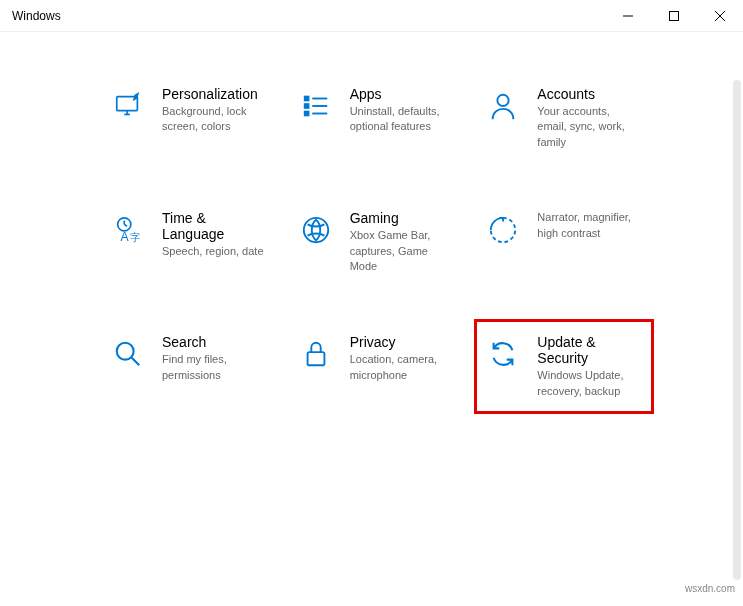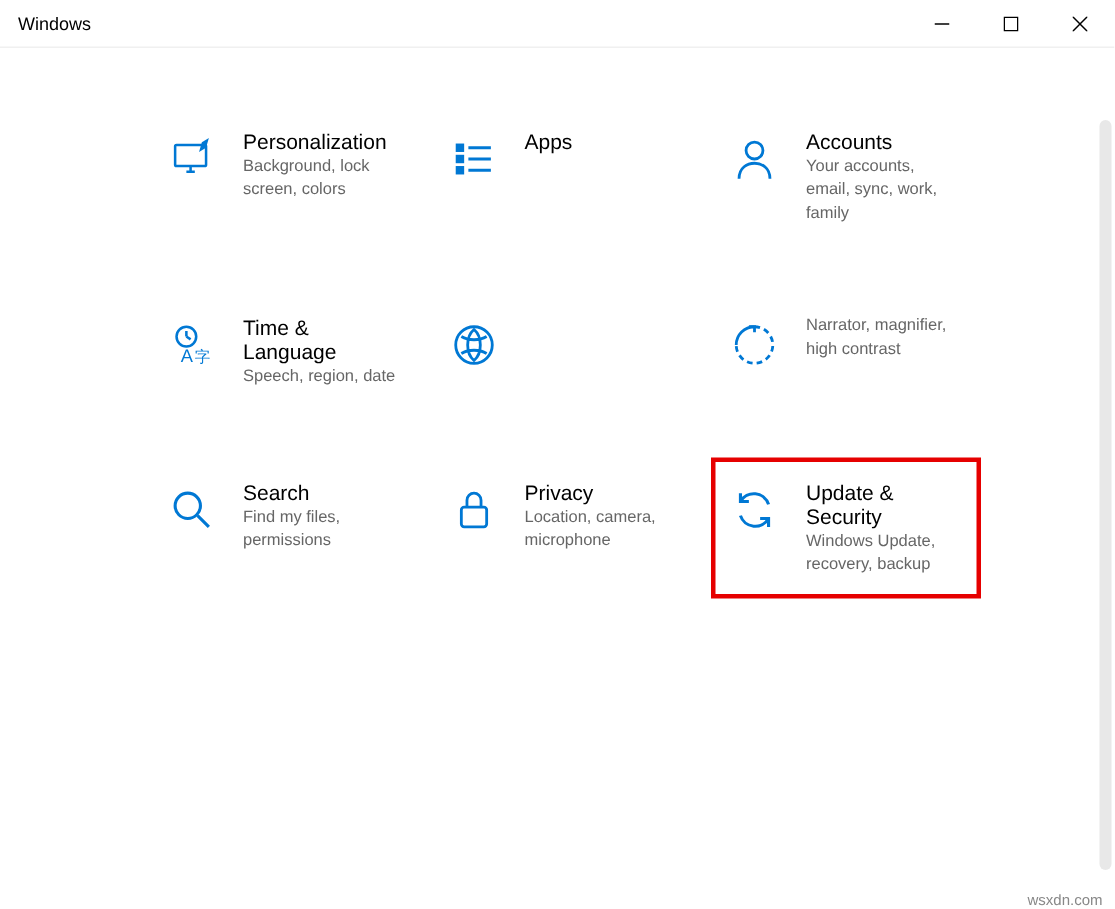--- a/index.html
+++ b/index.html
@@ -84,21 +84,21 @@
       right: 2px;
       top: 80px;
       width: 8px;
       height: 500px;
       background: #e8e8e8;
       border-radius: 4px;
     }
     .footer-mark {
       position: absolute;
       right: 8px;
-      bottom: 0;
+      bottom: 12px;
       font-size: 10px;
       color: #888;
     }
   </style>
 </head>
 <body>
 
 <div class="titlebar">
   <span>Windows</span>
 </div>
@@ -144,20 +144,21 @@
         <rect x="4" y="6" width="4" height="4" fill="currentColor"></rect>
         <rect x="4" y="14" width="4" height="4" fill="currentColor"></rect>
         <rect x="4" y="22" width="4" height="4" fill="currentColor"></rect>
         <line x1="12" y1="8" x2="28" y2="8"></line>
         <line x1="12" y1="16" x2="28" y2="16"></line>
         <line x1="12" y1="24" x2="28" y2="24"></line>
       </svg>
     </div>
     <div class="text-wrap">
       <div class="cat-title">Apps</div>
+      <div class="cat-desc">Uninstall, defaults, optional features</div>
     </div>
   </div>
 
   <div class="category">
     <div class="icon-wrap">
       <svg viewBox="0 0 32 32" fill="none" stroke="currentColor" stroke-width="2">
         <circle cx="16" cy="10" r="6"></circle>
         <path d="M5 30 C5 22 11 19 16 19 C21 19 27 22 27 30"></path>
       </svg>
     </div>
@@ -183,20 +184,24 @@
     </div>
   </div>
 
   <div class="category">
     <div class="icon-wrap">
       <svg viewBox="0 0 32 32" fill="none" stroke="currentColor" stroke-width="2">
         <circle cx="16" cy="16" r="13"></circle>
         <path d="M16 5 C10 10 10 22 16 27 C22 22 22 10 16 5 Z M7 10 C12 13 20 13 25 10 M7 22 C12 19 20 19 25 22"></path>
       </svg>
     </div>
+    <div class="text-wrap">
+      <div class="cat-title">Gaming</div>
+      <div class="cat-desc">Xbox Game Bar, captures, Game Mode</div>
+    </div>
   </div>
 
   <div class="category">
     <div class="icon-wrap">
       <svg viewBox="0 0 32 32" fill="none" stroke="currentColor" stroke-width="2">
         <path d="M16 3 A13 13 0 1 1 3 16" stroke-dasharray="4 3"></path>
         <path d="M3 16 A13 13 0 0 1 16 3"></path>
         <polyline points="12,3 16,3 16,7"></polyline>
       </svg>
     </div>

